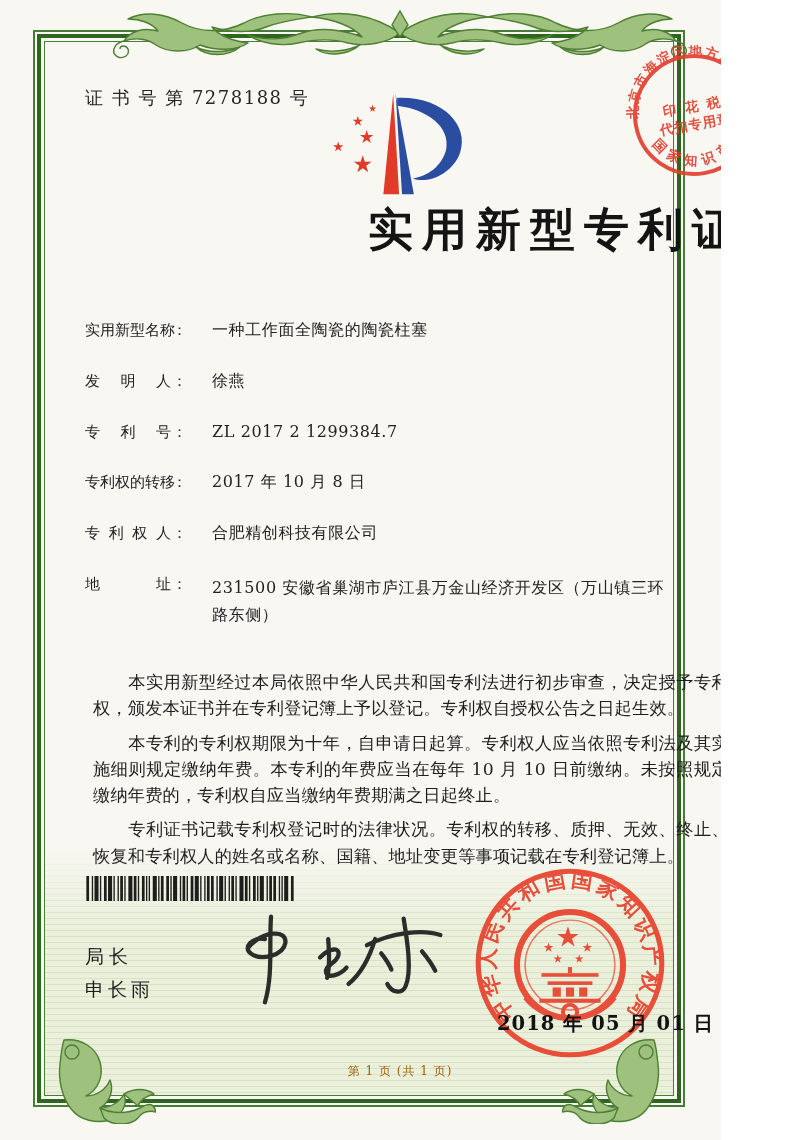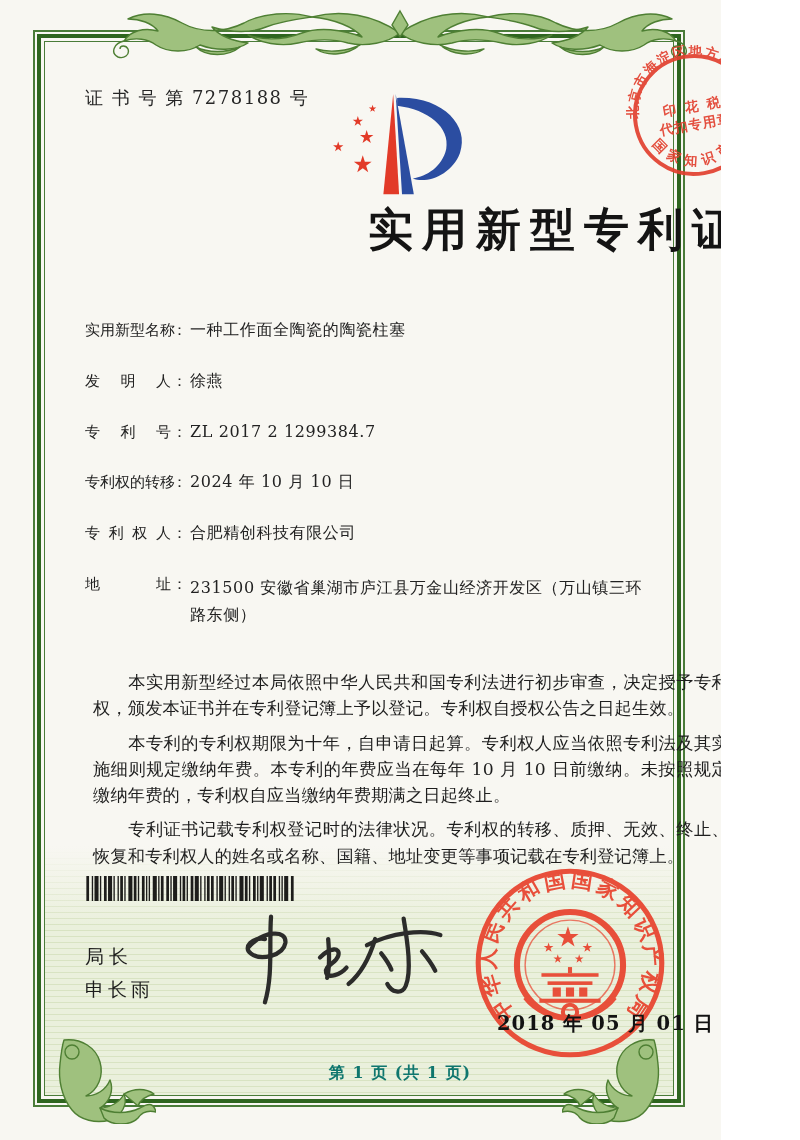--- a/index.html
+++ b/index.html
@@ -21,43 +21,43 @@
   .abs{position:absolute;z-index:3;}
 
   .cert-no{left:85px;top:86px;font-size:18px;letter-spacing:1.5px;color:#262626;}
   .title{left:0;width:800px;top:200px;text-align:right;font-size:45px;font-weight:700;
          letter-spacing:9px;color:#141414;}
 
   .field{left:85px;font-size:16px;color:#222;white-space:nowrap;}
   .f-label{display:inline-block;width:86px;font-size:15px;text-align:justify;text-align-last:justify;
            -moz-text-align-last:justify;vertical-align:baseline;}
   .f-colon{font-size:15px;margin-left:1px;}
-  .f-value{margin-left:3px;letter-spacing:0.6px;}
+  .f-value{margin-left:25px;letter-spacing:0.6px;}
   .f-value.wrap{display:inline-block;width:460px;white-space:normal;vertical-align:top;line-height:27px;}
 
   .body-text{left:85px;width:652px;top:661px;font-size:17.2px;line-height:26.3px;
              text-align:justify;color:#1e1e1e;letter-spacing:0.2px;}
   .body-text p{margin:8px;text-indent:2.05em;}
 
   .barcode{left:85px;top:876px;width:210px;height:25px;}
 
   .juzhang{left:85px;top:944px;font-family:"DejaVu Sans","Liberation Sans",sans-serif;
            font-size:19px;letter-spacing:5px;color:#1c1c1c;}
   .juzhang-name{left:85px;top:977px;font-family:"DejaVu Sans","Liberation Sans",sans-serif;
            font-size:19px;letter-spacing:4px;color:#1c1c1c;}
   .signature{left:218px;top:908px;width:255px;height:108px;z-index:4;}
 
   .seal{left:468px;top:861px;width:204px;height:204px;z-index:3;opacity:.93;}
   .seal-date{left:497px;top:1010px;font-size:19.5px;font-weight:700;letter-spacing:1px;
              color:#121212;z-index:5;}
 
   .tax-stamp{left:624px;top:45px;width:140px;height:140px;z-index:3;opacity:.92;}
 
-  .footer{left:20px;width:760px;top:1063px;text-align:center;font-size:16px;color:#0f766e;
-          letter-spacing:1px;z-index:3;font-weight:bold;}
+  .footer{left:20px;width:760px;top:1063px;text-align:center;font-size:12px;color:#a16207;
+          letter-spacing:1px;z-index:3;}
 
   .logo{left:330px;top:92px;width:148px;height:110px;}
   .top-orn{left:90px;top:3px;width:620px;height:56px;z-index:2;}
   .corner-orn{top:1036px;width:106px;height:88px;z-index:2;}
   .corner-left{left:50px;}
   .corner-right{right:53px;transform:scaleX(-1);}
 </style>
 </head>
 <body>
 
@@ -139,21 +139,21 @@
   <div class="abs field" style="top:320px">
     <span class="f-label">实用新型名称</span><span class="f-colon">：</span><span class="f-value">一种工作面全陶瓷的陶瓷柱塞</span>
   </div>
   <div class="abs field" style="top:371px">
     <span class="f-label">发明人</span><span class="f-colon">：</span><span class="f-value">徐燕</span>
   </div>
   <div class="abs field" style="top:422px">
     <span class="f-label">专利号</span><span class="f-colon">：</span><span class="f-value">ZL 2017 2 1299384.7</span>
   </div>
   <div class="abs field" style="top:472px">
-    <span class="f-label">专利权的转移</span><span class="f-colon">：</span><span class="f-value">2024 年 10 月 10 日</span>
+    <span class="f-label">专利权的转移</span><span class="f-colon">：</span><span class="f-value">2017 年 10 月 8 日</span>
   </div>
   <div class="abs field" style="top:523px">
     <span class="f-label">专利权人</span><span class="f-colon">：</span><span class="f-value">合肥精创科技有限公司</span>
   </div>
   <div class="abs field" style="top:574px">
     <span class="f-label">地址</span><span class="f-colon">：</span><span class="f-value wrap">231500  安徽省巢湖市庐江县万金山经济开发区（万山镇三环路东侧）</span>
   </div>
 
   <div class="abs body-text">
     <p>本实用新型经过本局依照中华人民共和国专利法进行初步审查，决定授予专利权，颁发本证书并在专利登记簿上予以登记。专利权自授权公告之日起生效。</p>

